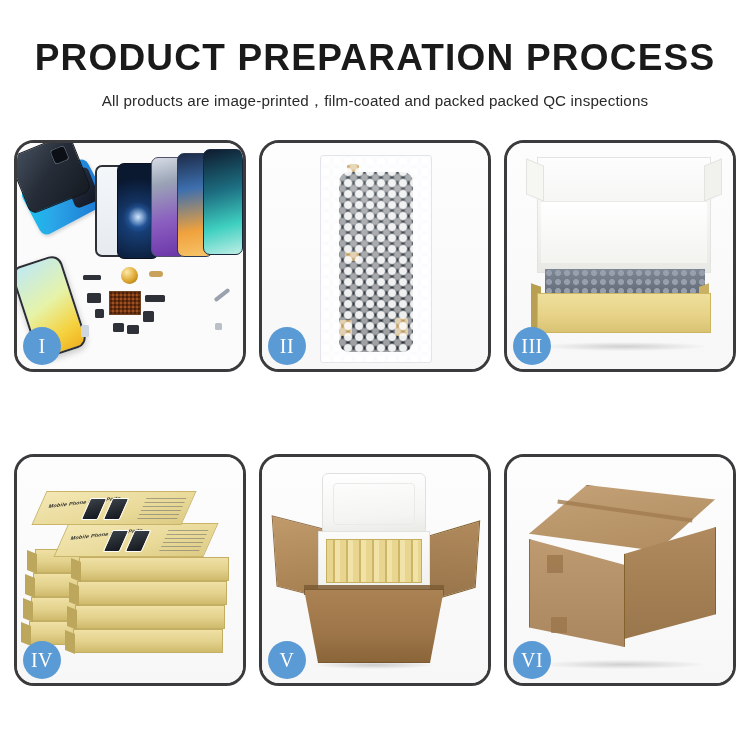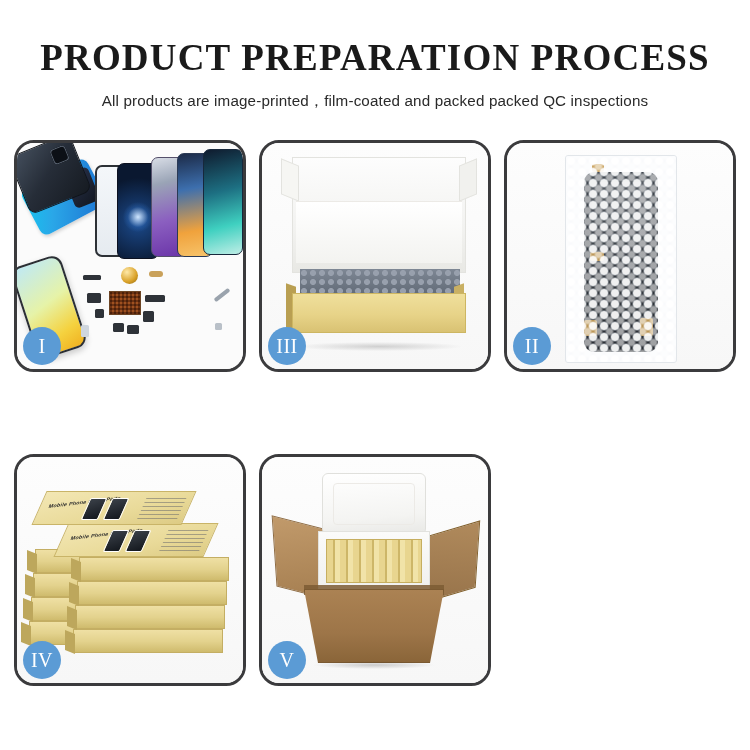--- a/index.html
+++ b/index.html
@@ -7,21 +7,21 @@
     width: 750px; height: 750px;
     background: #ffffff;
     font-family: "Liberation Sans", sans-serif;
     overflow: hidden;
   }
   .page { position: relative; width: 750px; height: 750px; background: #fff; }
 
   
   .header { width: 100%; padding-top: 38px; text-align: center; }
   .title {
-    font-family: Liberation Serif, serif;
+    font-family: Liberation Sans, sans-serif;
     font-size: 37px; font-weight: 700; letter-spacing: 1.2px;
     color: #1a1a1a; line-height: 1.08; white-space: nowrap;
   }
   .subtitle {
     margin-top: 13px; font-size: 15.2px; font-weight: 400;
     color: #2a2a2a; letter-spacing: .15px; white-space: nowrap;
   }
 
   
   .grid {
@@ -348,44 +348,44 @@
         <div class="bit" style="left:64px;top:182px;width:8px;height:12px;background:#cfd6de;"></div>
         <div class="bit" style="left:110px;top:182px;width:12px;height:9px;"></div>
         <div class="bit" style="left:196px;top:150px;width:18px;height:4px;background:#9aa3ad;transform:rotate(-38deg);"></div>
         <div class="bit" style="left:198px;top:180px;width:7px;height:7px;background:#b9c0c8;"></div>
       </div>
       <div class="badge">I</div>
     </div>
 
     <div class="panel">
       <div class="stage">
-        <div class="box3-lid"></div>
-        <div class="box3-foamtop"></div>
-        <div class="box3-fill"></div>
-        <div class="box3-endL"></div>
-        <div class="box3-endR"></div>
-        <div class="box3-front"></div>
-        <div class="box3-shadow"></div>
-      </div>
-      <div class="badge">III</div>
-    </div>
-
-    <div class="panel">
-      <div class="stage">
         <div class="bubble-bag">
           <div class="bubble-inner"></div>
           <div class="tape" style="left:26px;top:8px;width:12px;height:8px;"></div>
           <div class="tape" style="left:24px;top:96px;width:14px;height:9px;"></div>
           <div class="tape" style="left:18px;top:164px;width:13px;height:16px;"></div>
           <div class="tape" style="left:74px;top:162px;width:13px;height:18px;"></div>
           <div class="bubble-tex"></div>
           <div class="bubble-tex2"></div>
         </div>
       </div>
       <div class="badge">II</div>
+    </div>
+
+    <div class="panel">
+      <div class="stage">
+        <div class="box3-lid"></div>
+        <div class="box3-foamtop"></div>
+        <div class="box3-fill"></div>
+        <div class="box3-endL"></div>
+        <div class="box3-endR"></div>
+        <div class="box3-front"></div>
+        <div class="box3-shadow"></div>
+      </div>
+      <div class="badge">III</div>
     </div>
 
     <div class="panel">
       <div class="stage">
         <div class="stack">
           <div class="slab" style="left:4px;  top:142px;"></div>
           <div class="slab" style="left:6px;  top:118px;"></div>
           <div class="slab" style="left:8px;  top:94px;"></div>
           <div class="slab" style="left:10px; top:70px;"></div>
           <div class="slab" style="left:48px; top:150px;"></div>
@@ -418,15 +418,27 @@
         <div class="v-foamlid"></div>
         <div class="v-foambox"></div>
         <div class="v-contents"></div>
         <div class="v-cartonlip"></div>
         <div class="v-carton"></div>
         <div class="v-shadow"></div>
       </div>
       <div class="badge">V</div>
     </div>
 
+    <div class="panel">
+      <div class="stage">
+        <div class="c-top"></div>
+        <div class="c-seam"></div>
+        <div class="c-left"></div>
+        <div class="c-right"></div>
+        <div class="c-tape" style="left:40px;top:98px;width:16px;height:18px;"></div>
+        <div class="c-tape" style="left:44px;top:160px;width:16px;height:16px;"></div>
+        <div class="c-shadow"></div>
+      </div>
+      <div class="badge">VI</div>
+    </div>
 
   </div>
 </div>
 
 </body></html>

